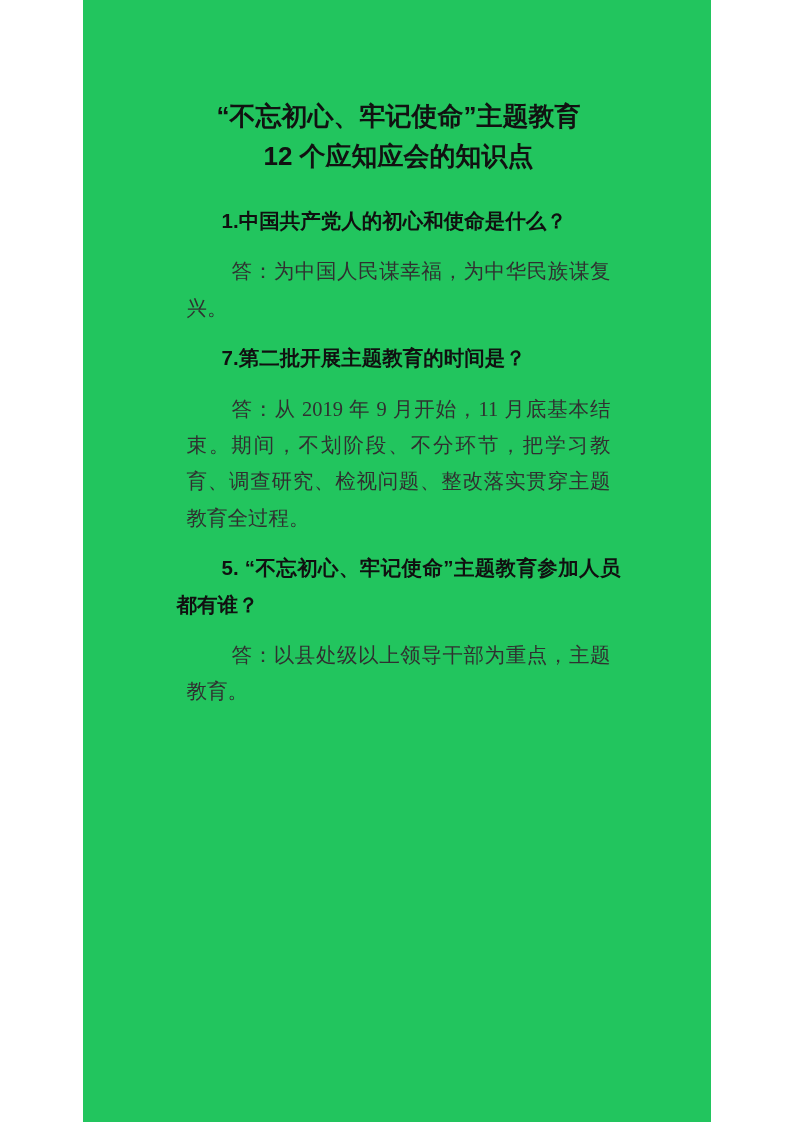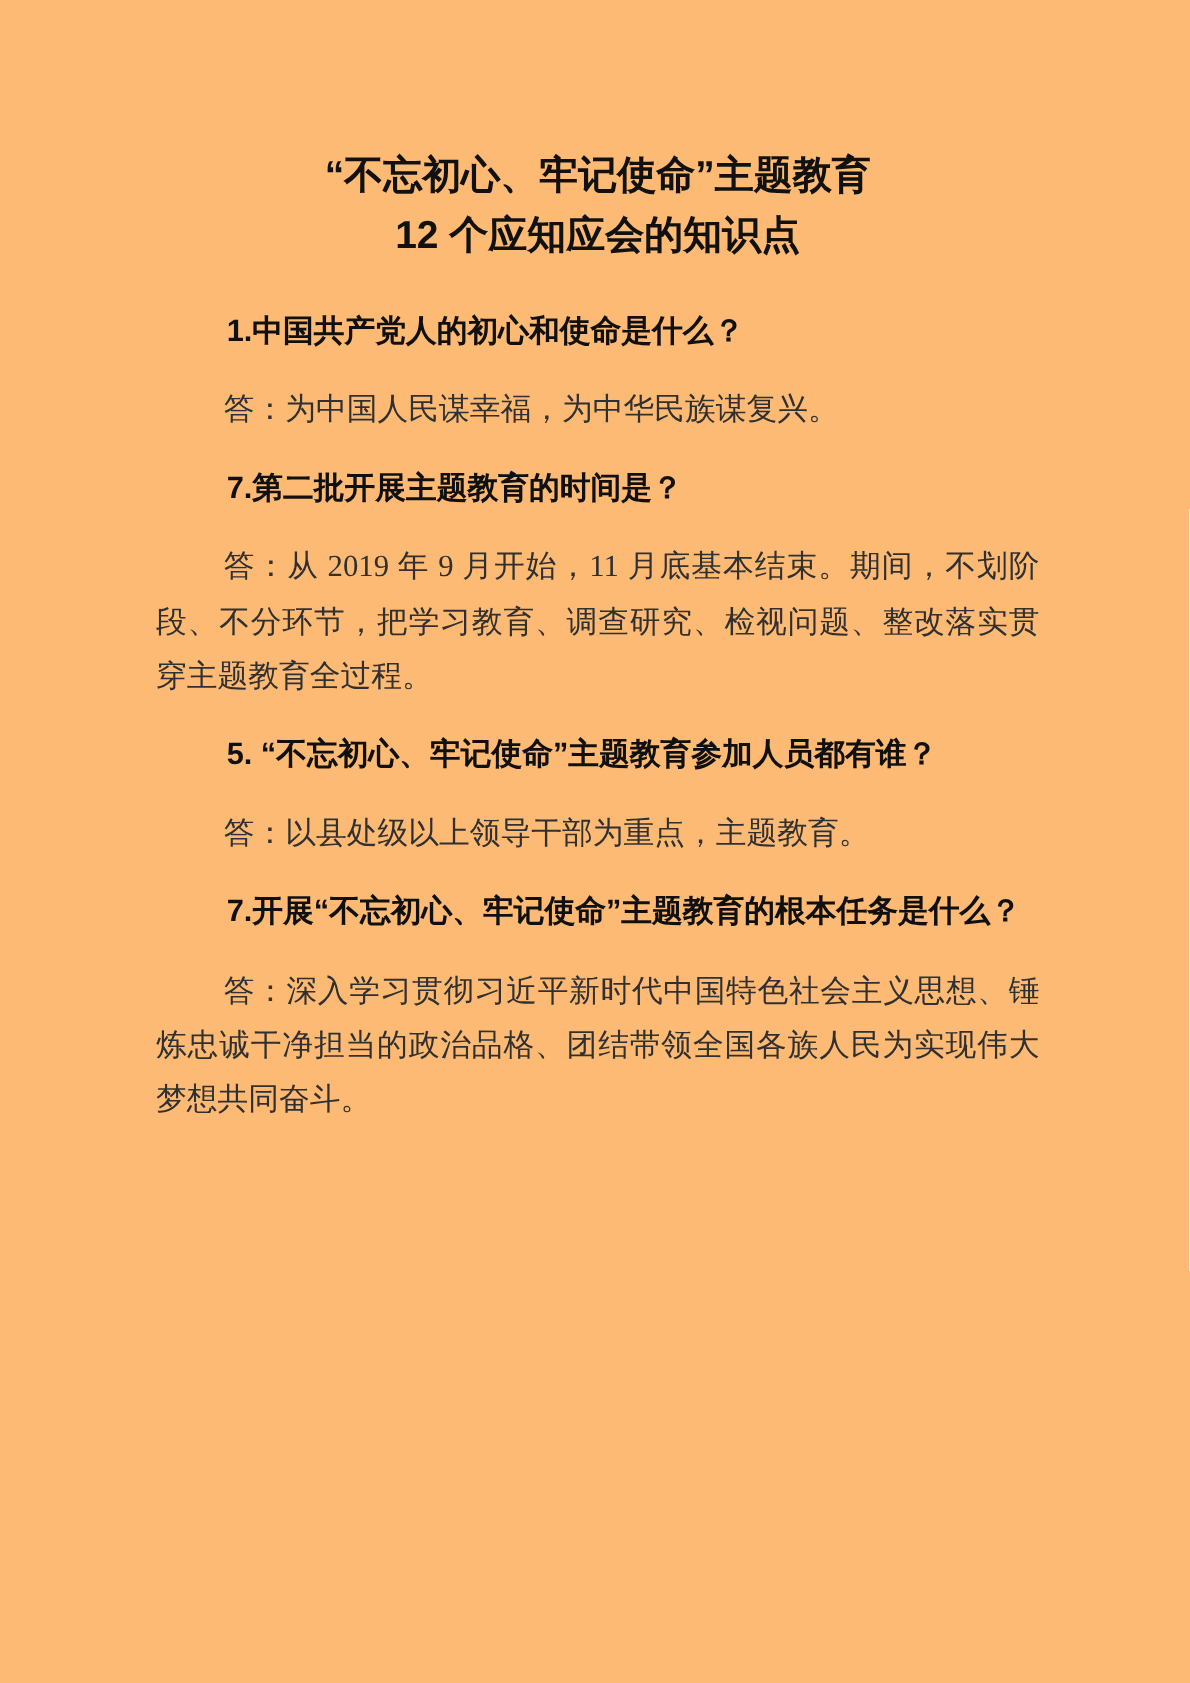--- a/index.html
+++ b/index.html
@@ -2,24 +2,24 @@
 <html><head>
 <meta charset="utf-8">
 <style>
   html, body {
     margin: 0;
     padding: 0;
     background: #ffffff;
   }
   .page {
     position: relative;
-    width: 793px;
+    width: 628px;
     height: 1122px;
     margin: 0 auto;
-    background: #fdba74;
+    background: #22c55e;
     box-sizing: border-box;
     padding: 96px 86px 0 90px;
     overflow: hidden;
     font-family: "Liberation Serif", "DejaVu Serif", serif;
     color: #262626;
   }
   .doc-title {
     text-align: center;
     font-family: "Liberation Sans", "DejaVu Sans", sans-serif;
     font-weight: 700;
@@ -27,21 +27,21 @@
     line-height: 40px;
     color: #111111;
   }
   .qa-list {
     margin-top: 27px;
     font-size: 20.5px;
     line-height: 36.4px;
     text-align: justify;
   }
   .question {
-    margin: 16px;
+    margin: 4px;
     text-indent: 2.2em;
     font-family: "Liberation Sans", "DejaVu Sans", sans-serif;
     font-weight: 700;
     color: #101010;
   }
   .answer {
     margin: 14px;
     text-indent: 2.2em;
     font-family: "Liberation Serif", "DejaVu Serif", serif;
     font-weight: 400;
@@ -71,19 +71,15 @@
       <p class="question">7.第二批开展主题教育的时间是？</p>
       <p class="answer">答：从 2019 年 9 月开始，11 月底基本结束。期间，不划阶段、不分环节，把学习教育、调查研究、检视问题、整改落实贯穿主题教育全过程。</p>
     </div>
 
     <div class="qa-item">
       <p class="question">5. “不忘初心、牢记使命”主题教育参加人员都有谁？</p>
       <p class="answer">答：以县处级以上领导干部为重点，主题教育。</p>
     </div>
 
 
-    <div class="qa-item">
-      <p class="question">7.开展“不忘初心、牢记使命”主题教育的根本任务是什么？</p>
-      <p class="answer">答：深入学习贯彻习近平新时代中国特色社会主义思想、锤炼忠诚干净担当的政治品格、团结带领全国各族人民为实现伟大梦想共同奋斗。</p>
-    </div>
   </div>
 
 </div>
 
 </body></html>

